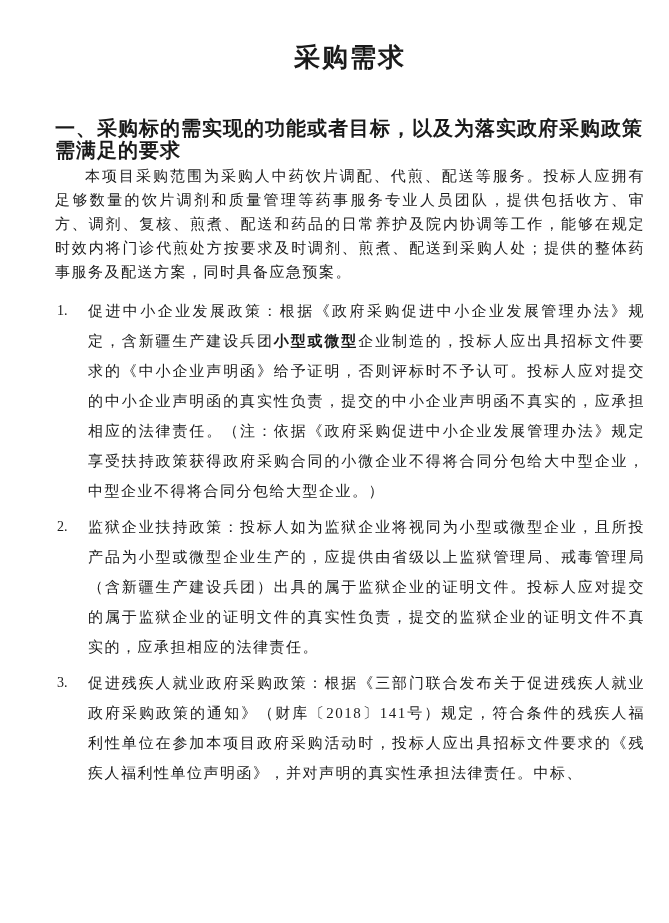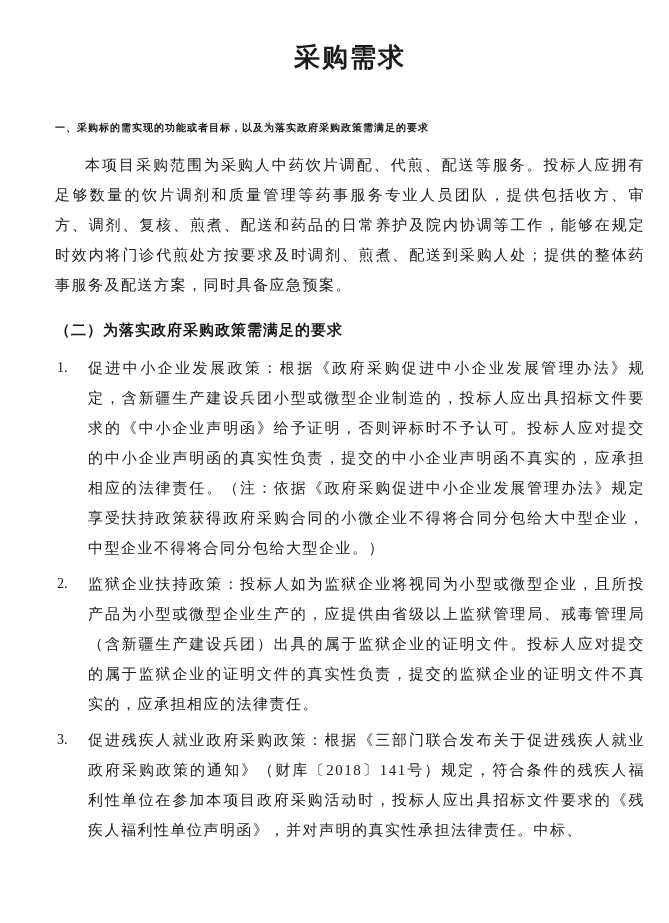--- a/index.html
+++ b/index.html
@@ -22,36 +22,36 @@
     text-align: center;
     font-family: "Liberation Sans", sans-serif;
     font-weight: bold;
     font-size: 26px;
     letter-spacing: 2px;
     line-height: 30px;
     margin: 0;
   }
   .h-main {
     margin-top: 45px;
-    font-size: 10px;
+    font-size: 20px;
     font-weight: bold;
     letter-spacing: 1px;
     line-height: 22px;
   }
   .h-sub {
     margin-top: 17px;
     font-size: 15px;
     font-weight: bold;
     letter-spacing: 1px;
     line-height: 22px;
   }
   .para {
-    margin-top: 11px;
+    margin-top: 3px;
     font-size: 15px;
-    line-height: 30px;
+    line-height: 24px;
     letter-spacing: 1.5px;
     text-align: justify;
     text-indent: 2em;
   }
   .h-sub2 {
     margin-top: 19px;
     font-size: 15px;
     font-weight: bold;
     letter-spacing: 1px;
     line-height: 22px;
@@ -72,36 +72,35 @@
     line-height: 30px;
   }
   .item-text {
     flex: 1;
     font-size: 15px;
     line-height: 30px;
     letter-spacing: 1.5px;
     text-align: justify;
   }
   .item-text .b {
-    font-weight: normal;
+    font-weight: bold;
     margin-top: 48px;
   }
 </style>
 </head>
 <body>
 
 <div class="page">
   <div class="doc-title">采购需求</div>
 
   <div class="h-main">一、采购标的需实现的功能或者目标，以及为落实政府采购政策需满足的要求</div>
 
 
   <div class="para">本项目采购范围为采购人中药饮片调配、代煎、配送等服务。投标人应拥有足够数量的饮片调剂和质量管理等药事服务专业人员团队，提供包括收方、审方、调剂、复核、煎煮、配送和药品的日常养护及院内协调等工作，能够在规定时效内将门诊代煎处方按要求及时调剂、煎煮、配送到采购人处；提供的整体药事服务及配送方案，同时具备应急预案。</div>
 
-  <div class="h-sub2">（二）为落实政府采购政策需满足的要求</div>
 
   <div class="policy-list">
       <div class="list-item">
         <span class="num">1.</span>
         <div class="item-text"><span>促进中小企业发展政策：根据《政府采购促进中小企业发展管理办法》规定，含新疆生产建设兵团</span><span class="b">小型或微型</span><span>企业制造的，投标人应出具招标文件要求的《中小企业声明函》给予证明，否则评标时不予认可。投标人应对提交的中小企业声明函的真实性负责，提交的中小企业声明函不真实的，应承担相应的法律责任。（注：依据《政府采购促进中小企业发展管理办法》规定享受扶持政策获得政府采购合同的小微企业不得将合同分包给大中型企业，中型企业不得将合同分包给大型企业。）</span></div>
       </div>
       <div class="list-item">
         <span class="num">2.</span>
         <div class="item-text"><span>监狱企业扶持政策：投标人如为监狱企业将视同为小型或微型企业，且所投产品为小型或微型企业生产的，应提供由省级以上监狱管理局、戒毒管理局（含新疆生产建设兵团）出具的属于监狱企业的证明文件。投标人应对提交的属于监狱企业的证明文件的真实性负责，提交的监狱企业的证明文件不真实的，应承担相应的法律责任。</span></div>
       </div>

